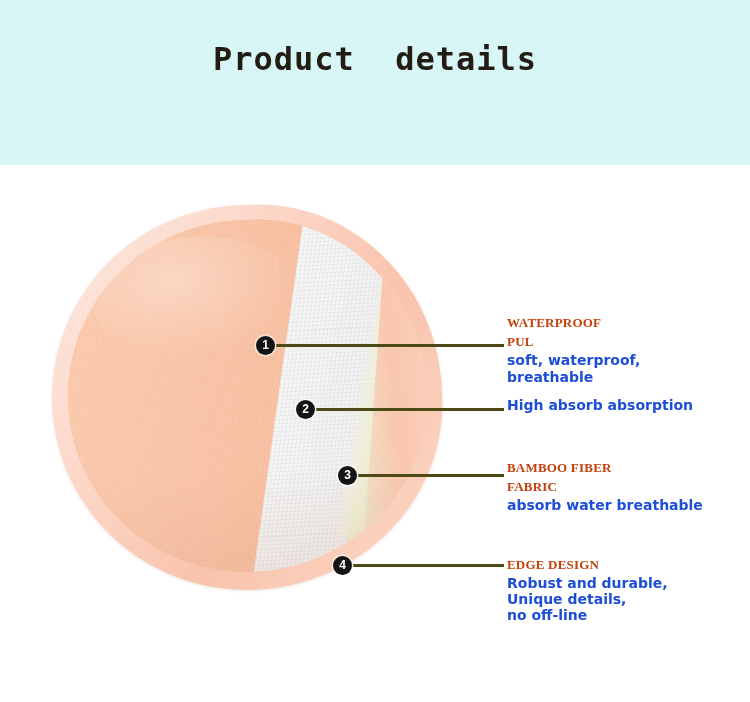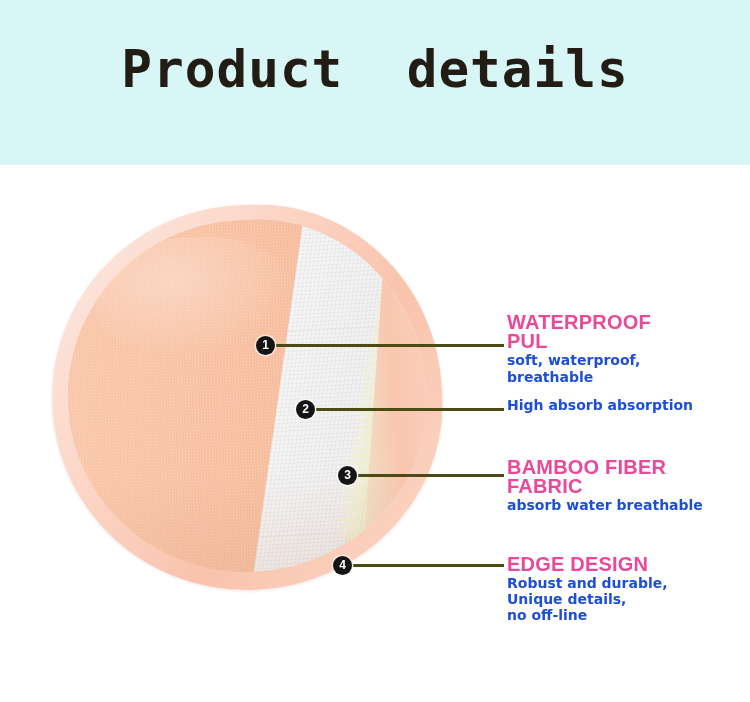--- a/index.html
+++ b/index.html
@@ -22,21 +22,21 @@
   #header-band {
     position:absolute; left:0; top:0;
     width:750px; height:165px;
     background:#d8f6f6;
   }
   #page-title {
     position:absolute; left:0; top:40px;
     width:750px;
     text-align:center;
     font-family:"DejaVu Sans Mono", monospace;
-    font-size:51px;
+    font-size:32px;
     font-weight:bold;
     letter-spacing:1px;
     color:#231c14;
     white-space:pre;
   }
 
   
   #product-figure {
     position:absolute;
     left:52px; top:205px;
@@ -176,24 +176,24 @@
   .leader {
     position:absolute;
     height:3px;
     background:#4c4a15;
     z-index:5;
   }
 
   .label-block { position:absolute; z-index:7; }
 
   .label-title {
-    font-family:Liberation Sans, sans-serif;
-    font-size:20px;
-    font-weight:bold;
-    color:#ec4899;
+    font-family:Liberation Serif, serif;
+    font-size:13px;
+    font-weight:bold;
+    color:#c2410c;
     letter-spacing:.2px;
     line-height:19px;
     white-space:pre-line;
   }
   .label-sub {
     font-family:"DejaVu Sans", sans-serif;
     font-size:14px;
     font-weight:bold;
     color:#1d4ed8;
     line-height:17px;

